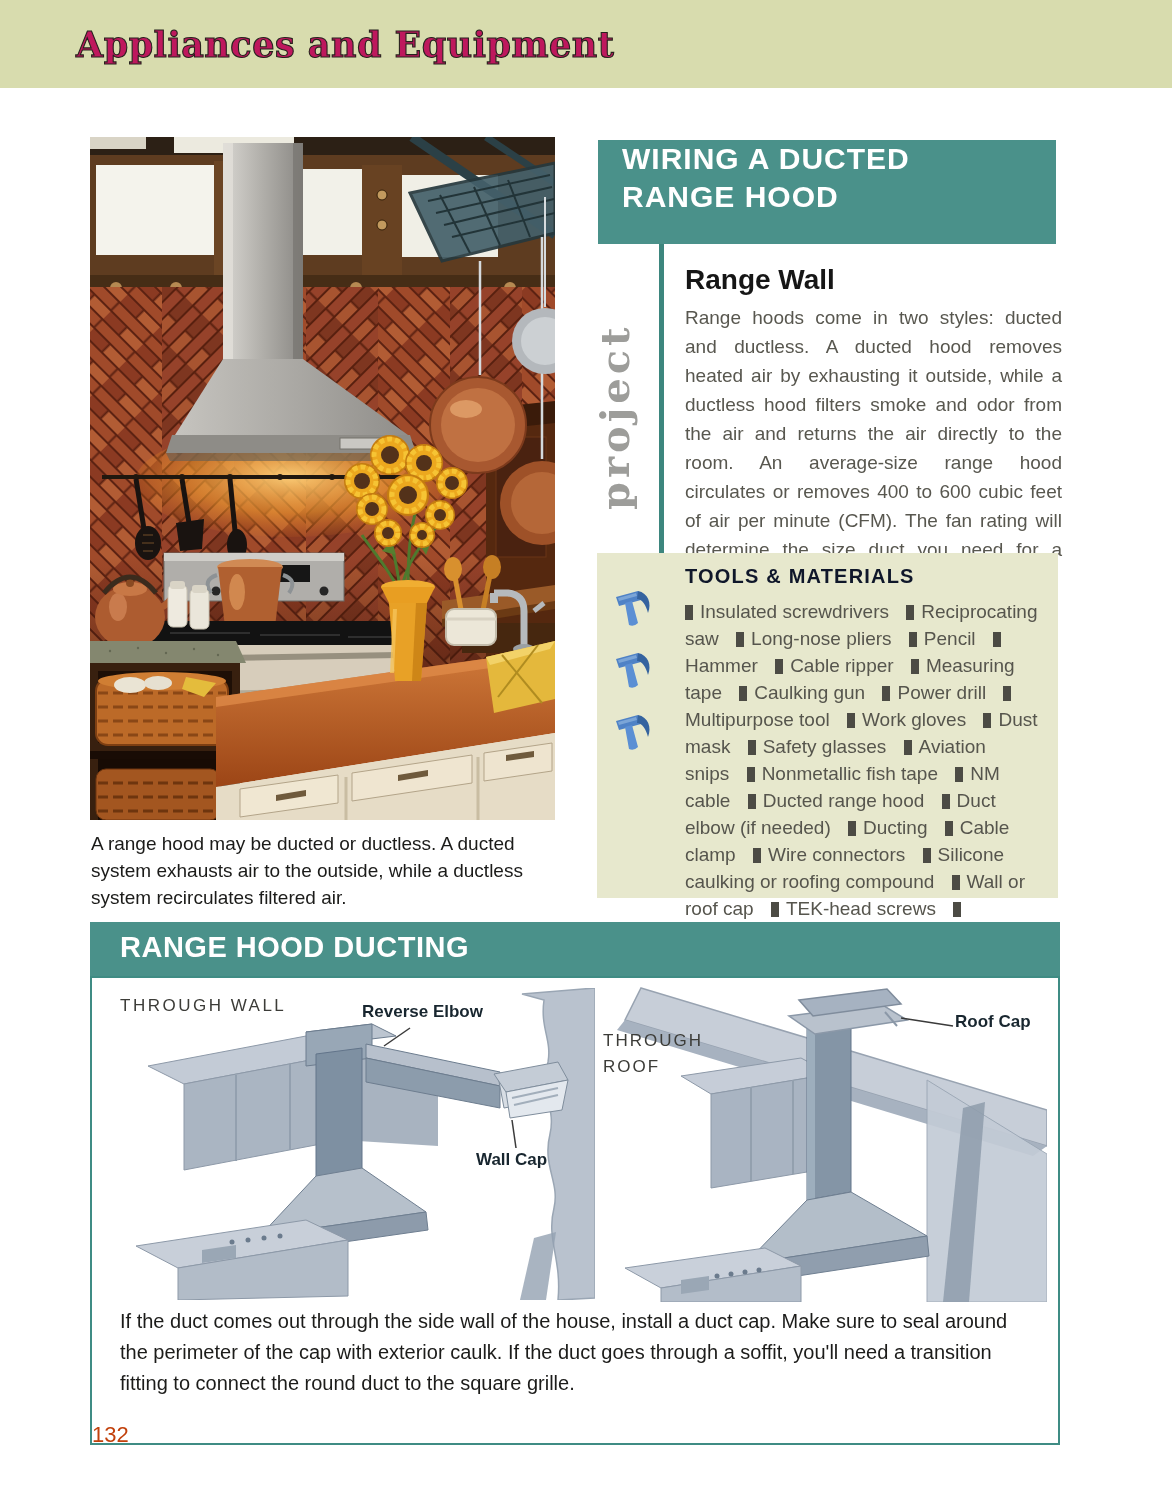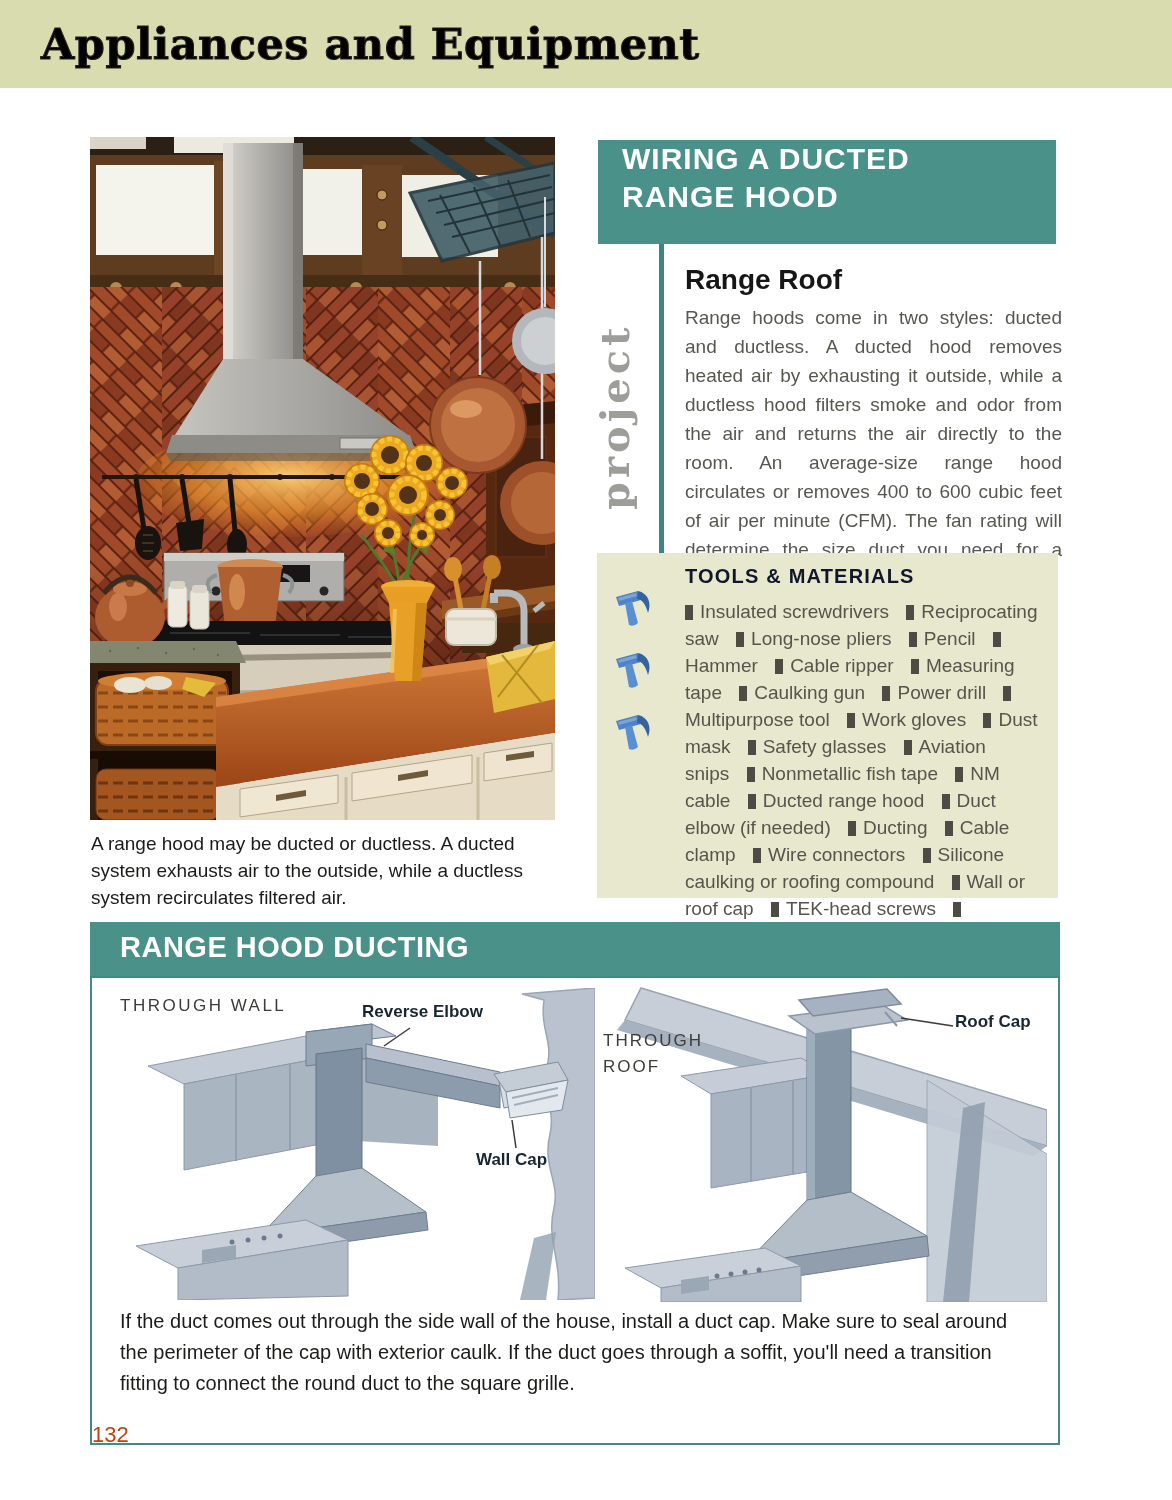--- a/index.html
+++ b/index.html
@@ -7,22 +7,22 @@
   .page {
     position:relative; width:1172px; height:1500px; background:#ffffff;
     font-family:"Liberation Sans", sans-serif; overflow:hidden;
   }
   
   .chapter-band {
     position:absolute; left:0; top:0; width:1172px; height:88px;
     background:#d8dcae; display:flex; align-items:center;
   }
   .chapter-band h1 {
-    margin-left:41px; font-family:"DejaVu Serif", serif; font-weight:bold;
-    font-size:43px; color:#000000; letter-spacing:.5px;
+    margin-left:76px; font-family:"DejaVu Serif", serif; font-weight:bold;
+    font-size:35px; color:#be185d; letter-spacing:.5px;
     -webkit-text-stroke:1.1px #27221e;
   }
   
   .kitchen-photo { position:absolute; left:90px; top:137px; width:465px; height:683px; overflow:hidden; }
   .photo-caption {
     position:absolute; left:91px; top:831px; width:474px;
     font-size:19px; line-height:1.42; color:#1b1b19;
   }
   
   .title-box {
@@ -392,21 +392,21 @@
   </figure>
 
   <p class="photo-caption">A range hood may be ducted or ductless. A ducted system exhausts air to the outside, while a ductless system recirculates filtered air.</p>
 
   <div class="title-box">
     <div class="inner">WIRING A DUCTED RANGE HOOD</div>
   </div>
   <div class="project-rail"></div>
   <div class="project-label">project</div>
 
-  <h2 class="section-title">Range Roof</h2>
+  <h2 class="section-title">Range Wall</h2>
   <p class="body-text">Range hoods come in two styles: ducted and ductless. A ducted hood removes heated air by exhausting it outside, while a ductless hood filters smoke and odor from the air and returns the air directly to the room. An average-size range hood circulates or removes 400 to 600 cubic feet of air per minute (CFM). The fan rating will determine the size duct you need for a ducted system.</p>
 
   <section class="tools-panel">
     <div class="hammer-stack">
       <svg width="46" height="42" viewBox="0 0 42 42">
           <use href="#hammer-shape"></use>
         </svg>
       <svg width="46" height="42" viewBox="0 0 42 42">
           <use href="#hammer-shape"></use>
         </svg>

